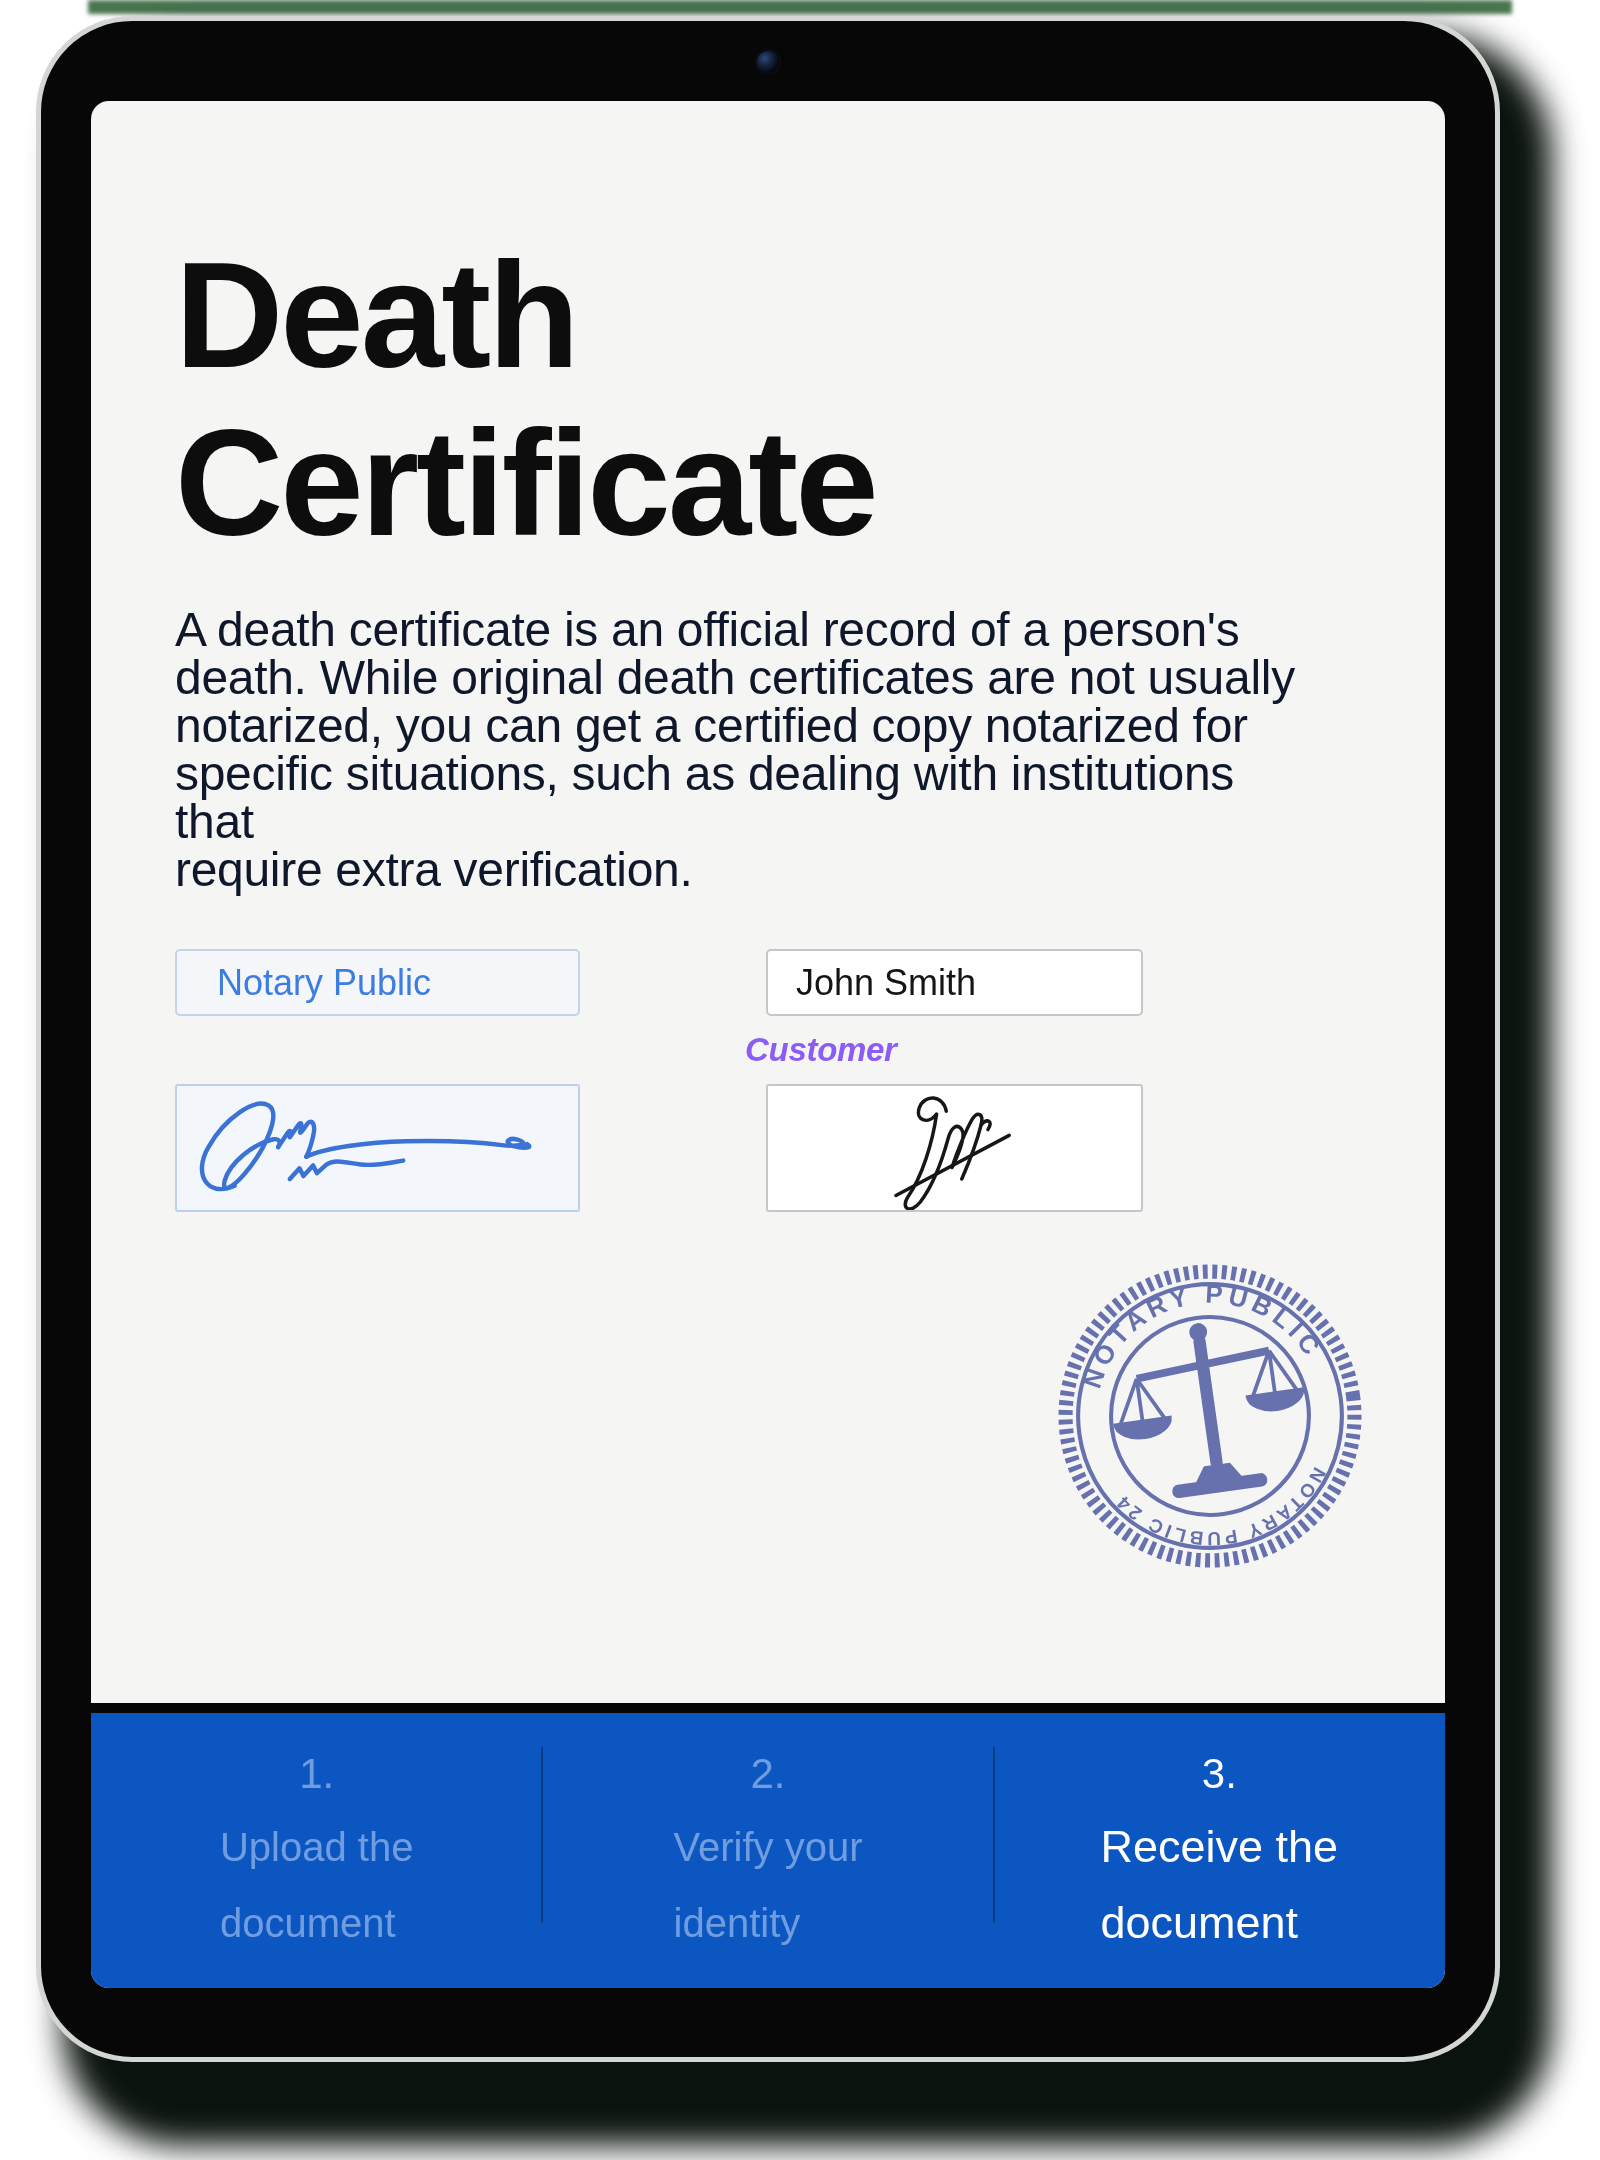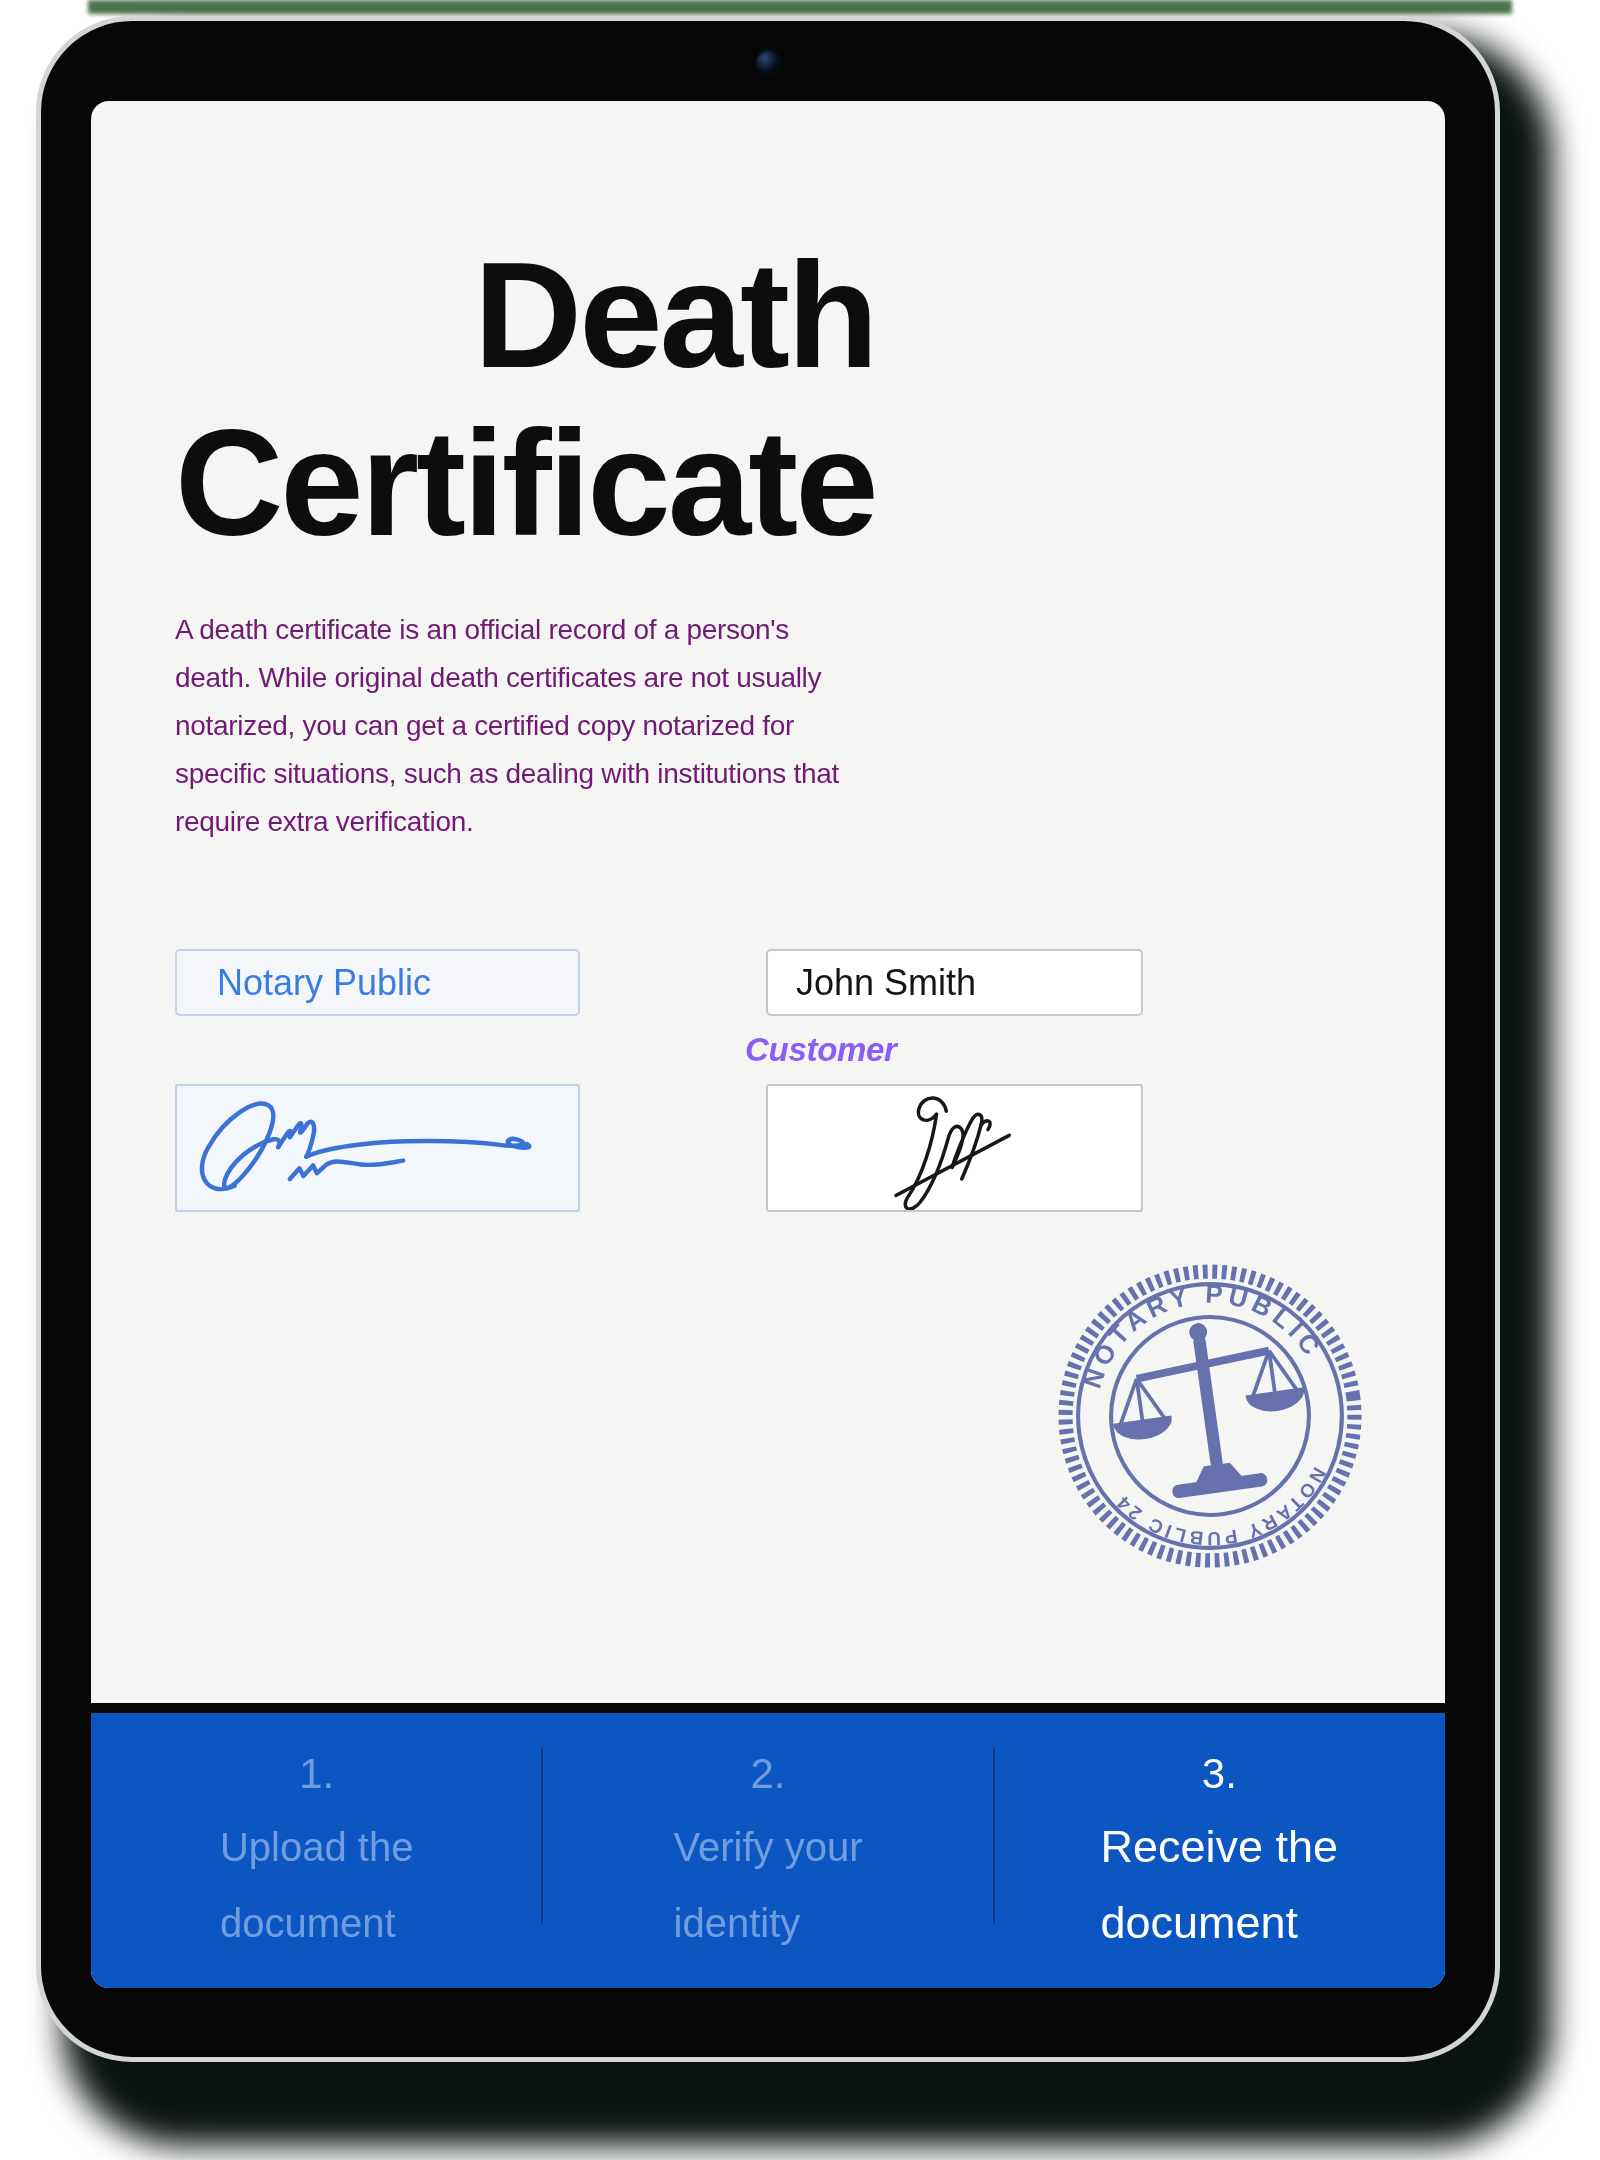--- a/index.html
+++ b/index.html
@@ -28,25 +28,25 @@
     box-shadow:0 0 4px rgba(20,40,80,.6);
   }
   .screen{
     position:absolute;left:50px;top:80px;width:1354px;height:1887px;
     background:#f5f5f4;border-radius:18px;overflow:hidden;
   }
   
   .doc-title{
     position:absolute;left:84px;top:130px;
     font-size:150px;line-height:168px;font-weight:700;color:#0d0d0d;
-    letter-spacing:-3px;white-space:pre-line;text-align:right;
+    letter-spacing:-3px;white-space:pre-line;
   }
   .doc-desc{
     position:absolute;left:84px;top:505px;width:1120px;
-    font-size:28px;line-height:48px;color:#701a75;letter-spacing:-.3px;
+    font-size:48px;line-height:48px;color:#0f172a;letter-spacing:-.3px;
     white-space:pre-line;
   }
   .field{
     position:absolute;box-sizing:border-box;height:67px;top:848px;
     display:flex;align-items:center;border-radius:5px;font-size:36px;
   }
   .field.notary{
     left:84px;width:405px;border:2px solid #c3d3ec;background:#f5f6f9;
     color:#3b7de0;padding-left:40px;
   }

